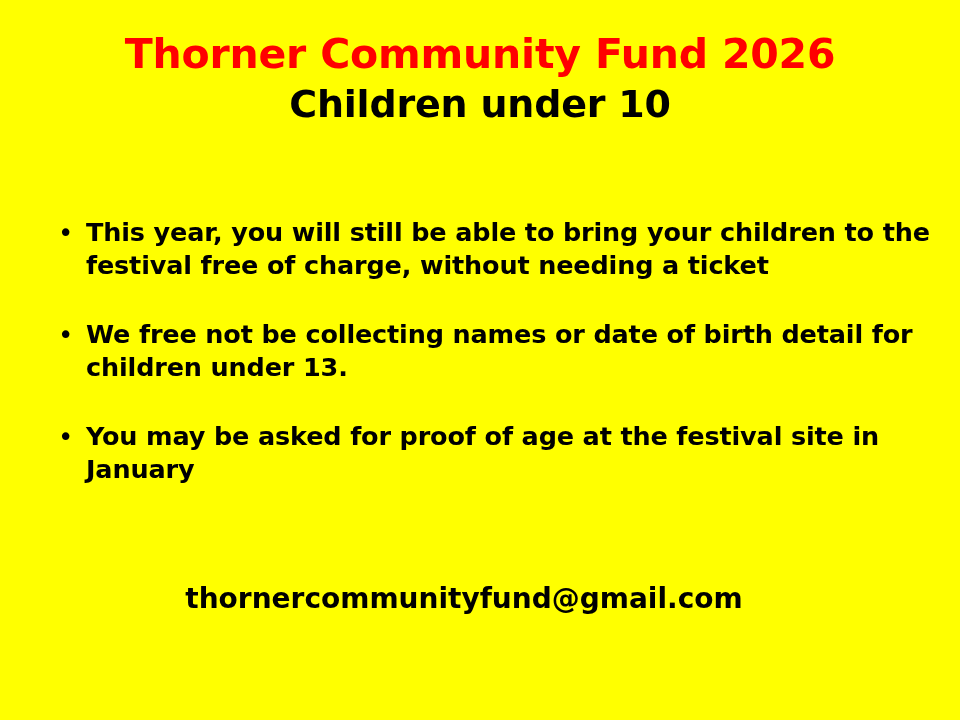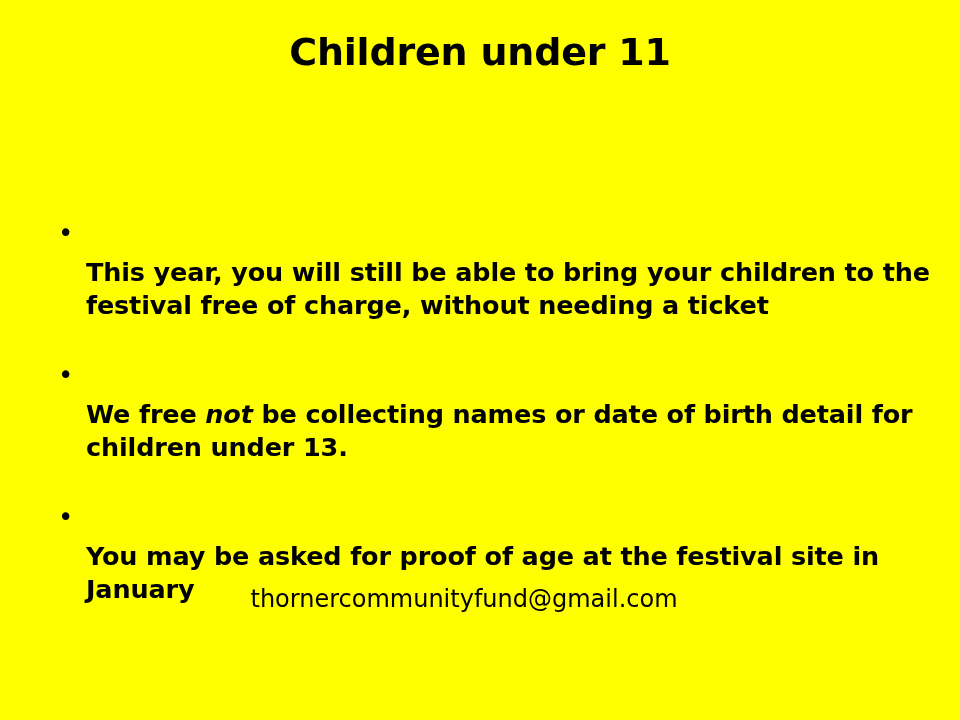--- a/index.html
+++ b/index.html
@@ -78,48 +78,47 @@
     box-sizing: border-box;
   }
   .bullet-text {
     flex: 1 1 auto;
     color: #000000;
     font-family: "DejaVu Sans", sans-serif;
     font-weight: bold;
     font-size: 25.5px;
     line-height: 33px;
     letter-spacing: -0.15px;
-    margin-top: 40px;
   }
   .bullet-text .em {
-    font-style: italic;
     font-weight: bold;
   }
 
   
   .email-line {
     position: absolute;
     left: 0;
     top: 583px;
     width: 928px;
     text-align: center;
     color: #000000;
     font-family: "DejaVu Sans", sans-serif;
-    font-weight: normal;
-    font-size: 24px;
+    font-weight: bold;
+    font-size: 28px;
     line-height: 32px;
   }
 </style>
 </head>
 <body>
 
 <div class="slide">
 
   <div class="title-block">
-    <span class="title-sub">Children under 11</span>
+    <span class="title-main">Thorner Community Fund 2026</span>
+    <span class="title-sub">Children under 10</span>
   </div>
 
   <div class="body-block">
 
     <div class="bullet-row">
       <span class="bullet-marker">•</span>
       <span class="bullet-text">This year, you will still be able to bring your children to the festival free of charge, without needing a ticket</span>
     </div>
 
     <div class="bullet-row">

